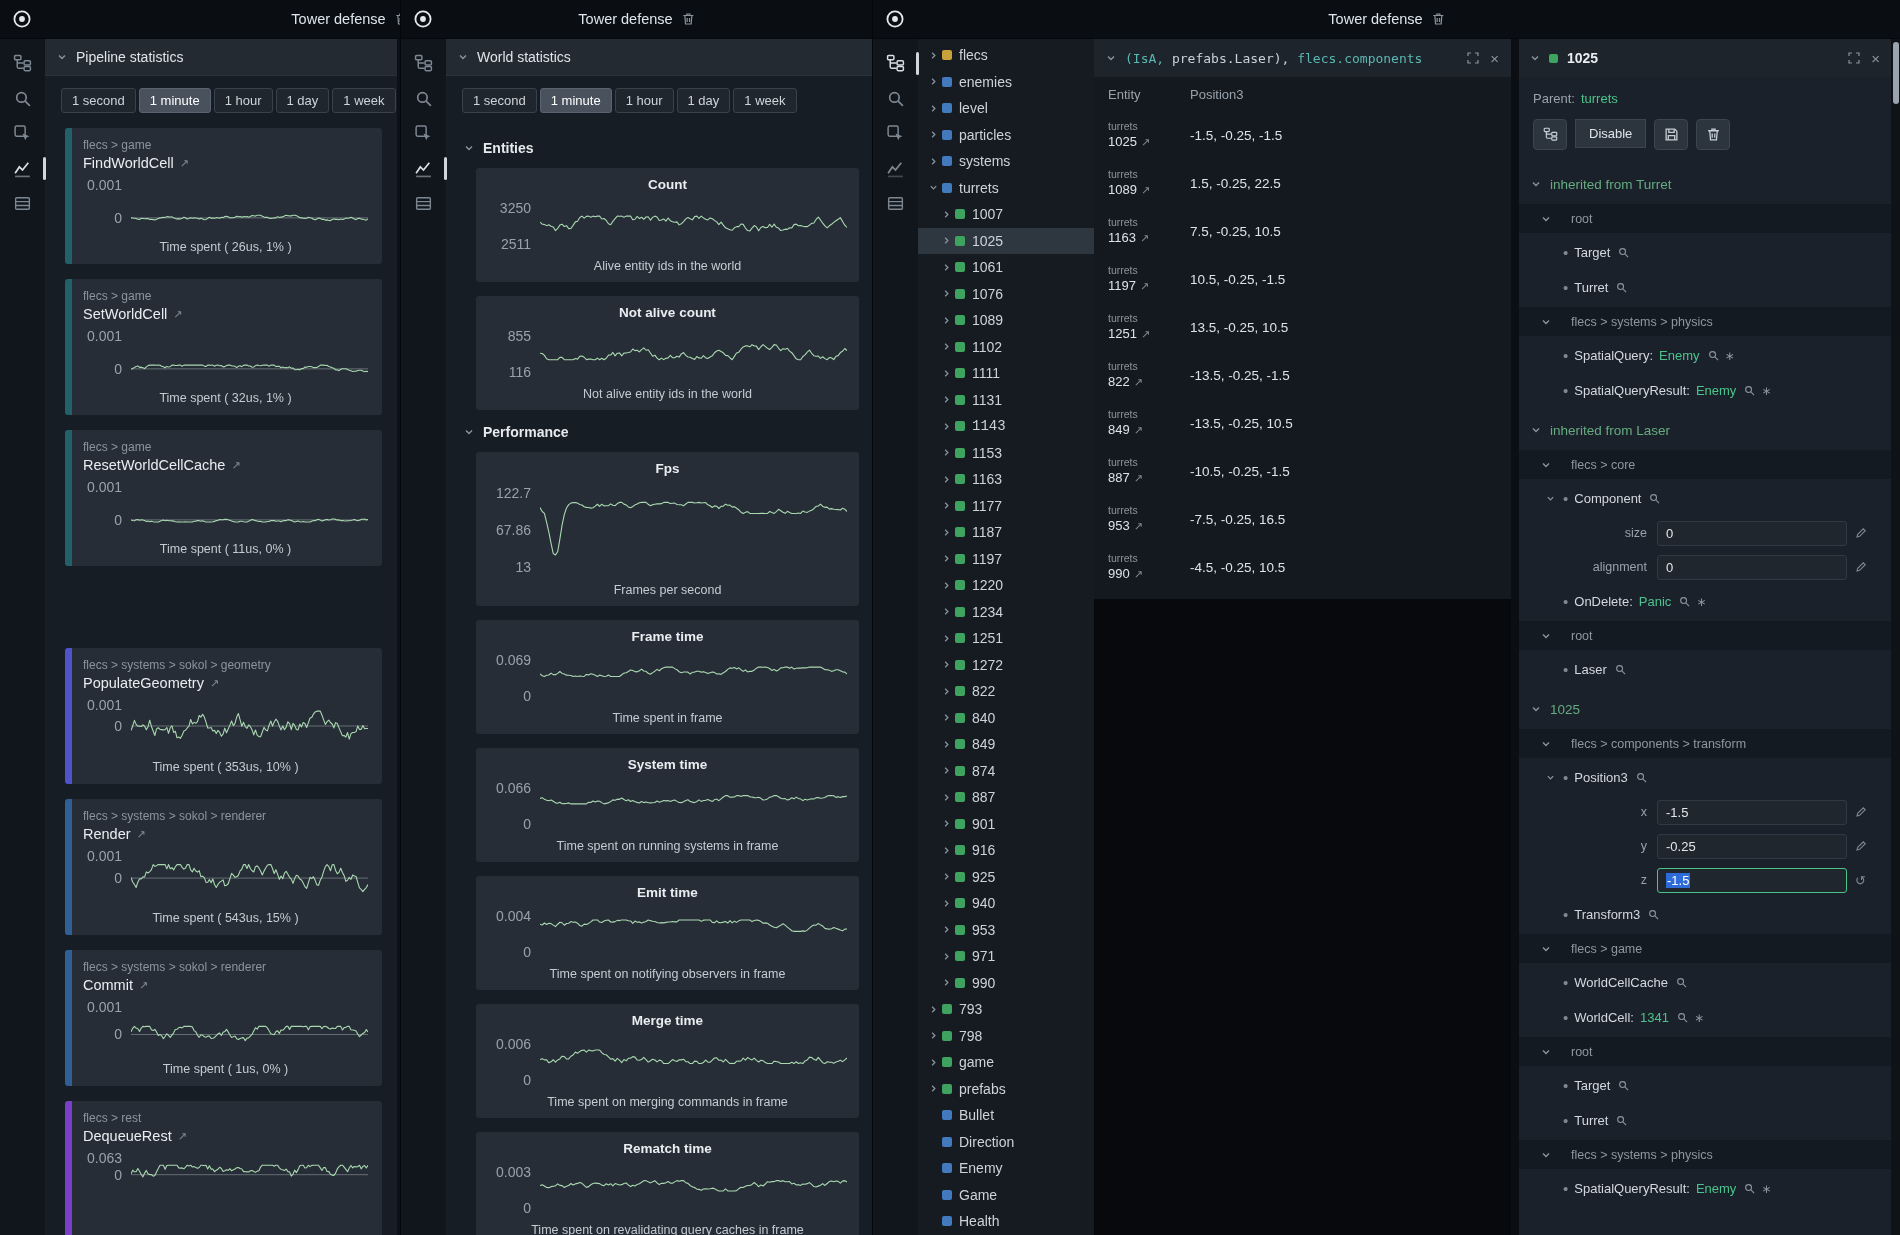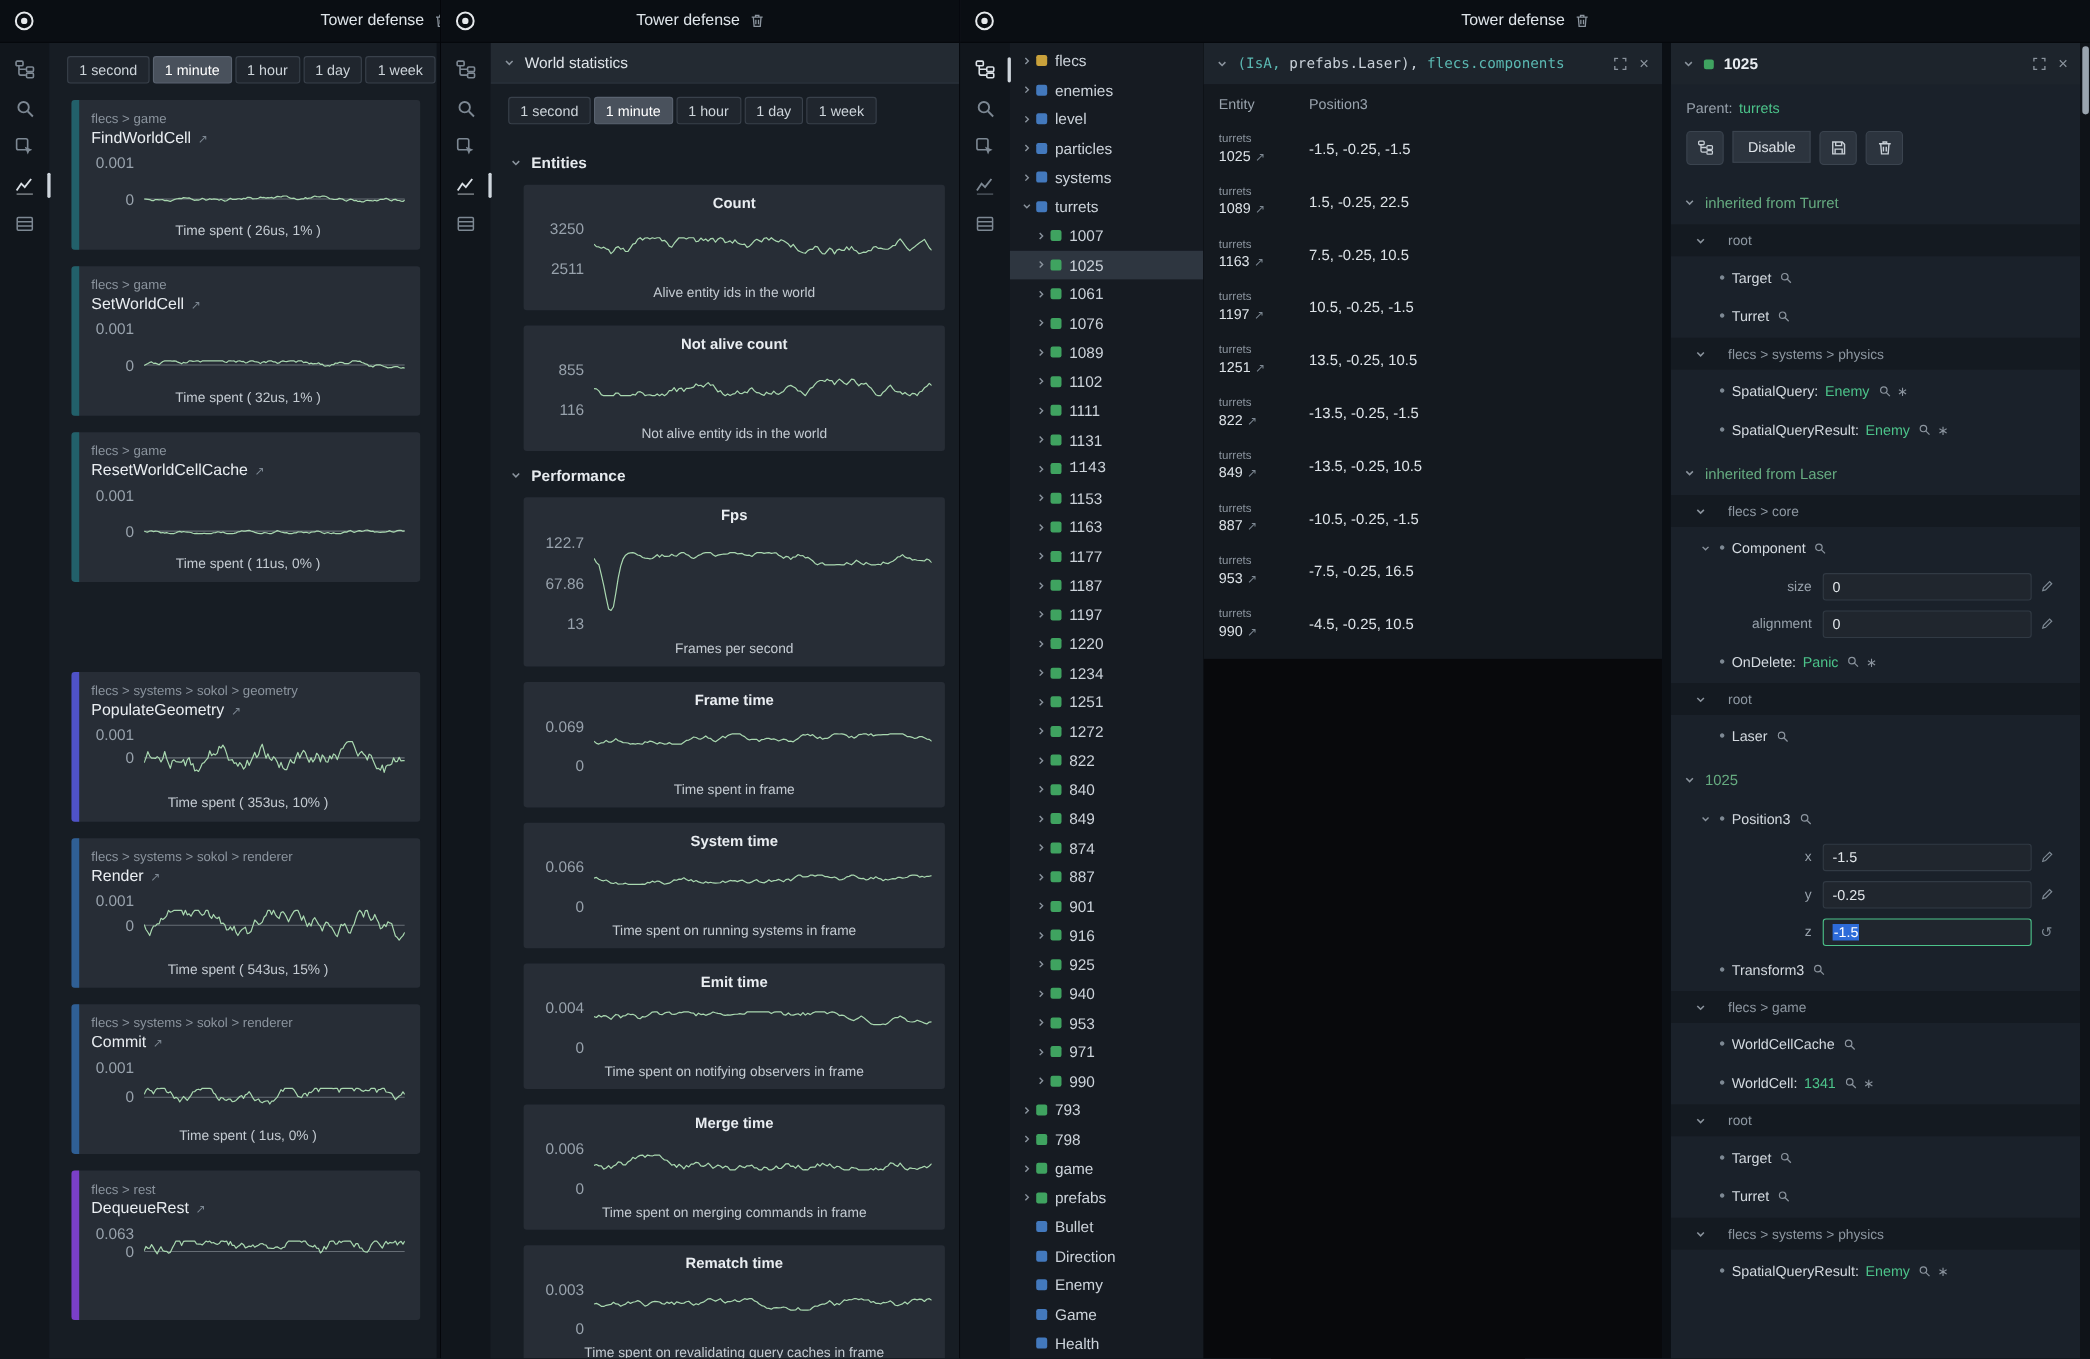--- a/index.html
+++ b/index.html
@@ -171,20 +171,28 @@
           </svg>
         </span>
         <span class="icon">
           <svg viewBox="0 0 18 18" fill="none" stroke="currentColor" stroke-width="1.3">
             <rect x="2.5" y="3.5" width="13" height="11" rx="1"></rect>
             <path d="M2.5 7.2h13M2.5 10.9h13"></path>
           </svg>
         </span>
       </div>
     <div class="panel" id="panel-pipeline">
+      <div class="panel-header">
+        <span class="chev">
+            <svg viewBox="0 0 10 10" fill="none" stroke="currentColor" stroke-width="1.4">
+              <path d="M2 3.5l3 3 3-3"></path>
+            </svg>
+          </span>
+        <span>Pipeline statistics</span>
+      </div>
       <div class="tabs" id="tabs-pipeline">
           <span class="tab">1 second</span>
           <span class="tab active">1 minute</span>
           <span class="tab">1 hour</span>
           <span class="tab">1 day</span>
           <span class="tab">1 week</span>
         </div>
       <div id="cards-pipeline">
           <div class="pcard">
             <span class="bar" style="background: rgb(34, 96, 106);"></span>
@@ -1320,20 +1328,28 @@
               </span>
             </div>
             <div class="sec-row">
               <span class="chev">
                 <svg viewBox="0 0 10 10" fill="none" stroke="currentColor" stroke-width="1.4">
                   <path d="M2 3.5l3 3 3-3"></path>
                 </svg>
               </span>
               <span>1025</span>
             </div>
+            <div class="path-row">
+              <span class="chev">
+                <svg viewBox="0 0 10 10" fill="none" stroke="currentColor" stroke-width="1.4">
+                  <path d="M2 3.5l3 3 3-3"></path>
+                </svg>
+              </span>
+              <span>flecs &gt; components &gt; transform</span>
+            </div>
             <div class="comp-row">
               <span class="cchev">
                 <svg viewBox="0 0 10 10" fill="none" stroke="currentColor" stroke-width="1.4">
                   <path d="M2 3.5l3 3 3-3"></path>
                 </svg>
               </span>
               <span class="bullet">•</span>
               <span>Position3</span>
               <span class="mag">
                 <svg viewBox="0 0 12 12" fill="none" stroke="currentColor" stroke-width="1.2">

